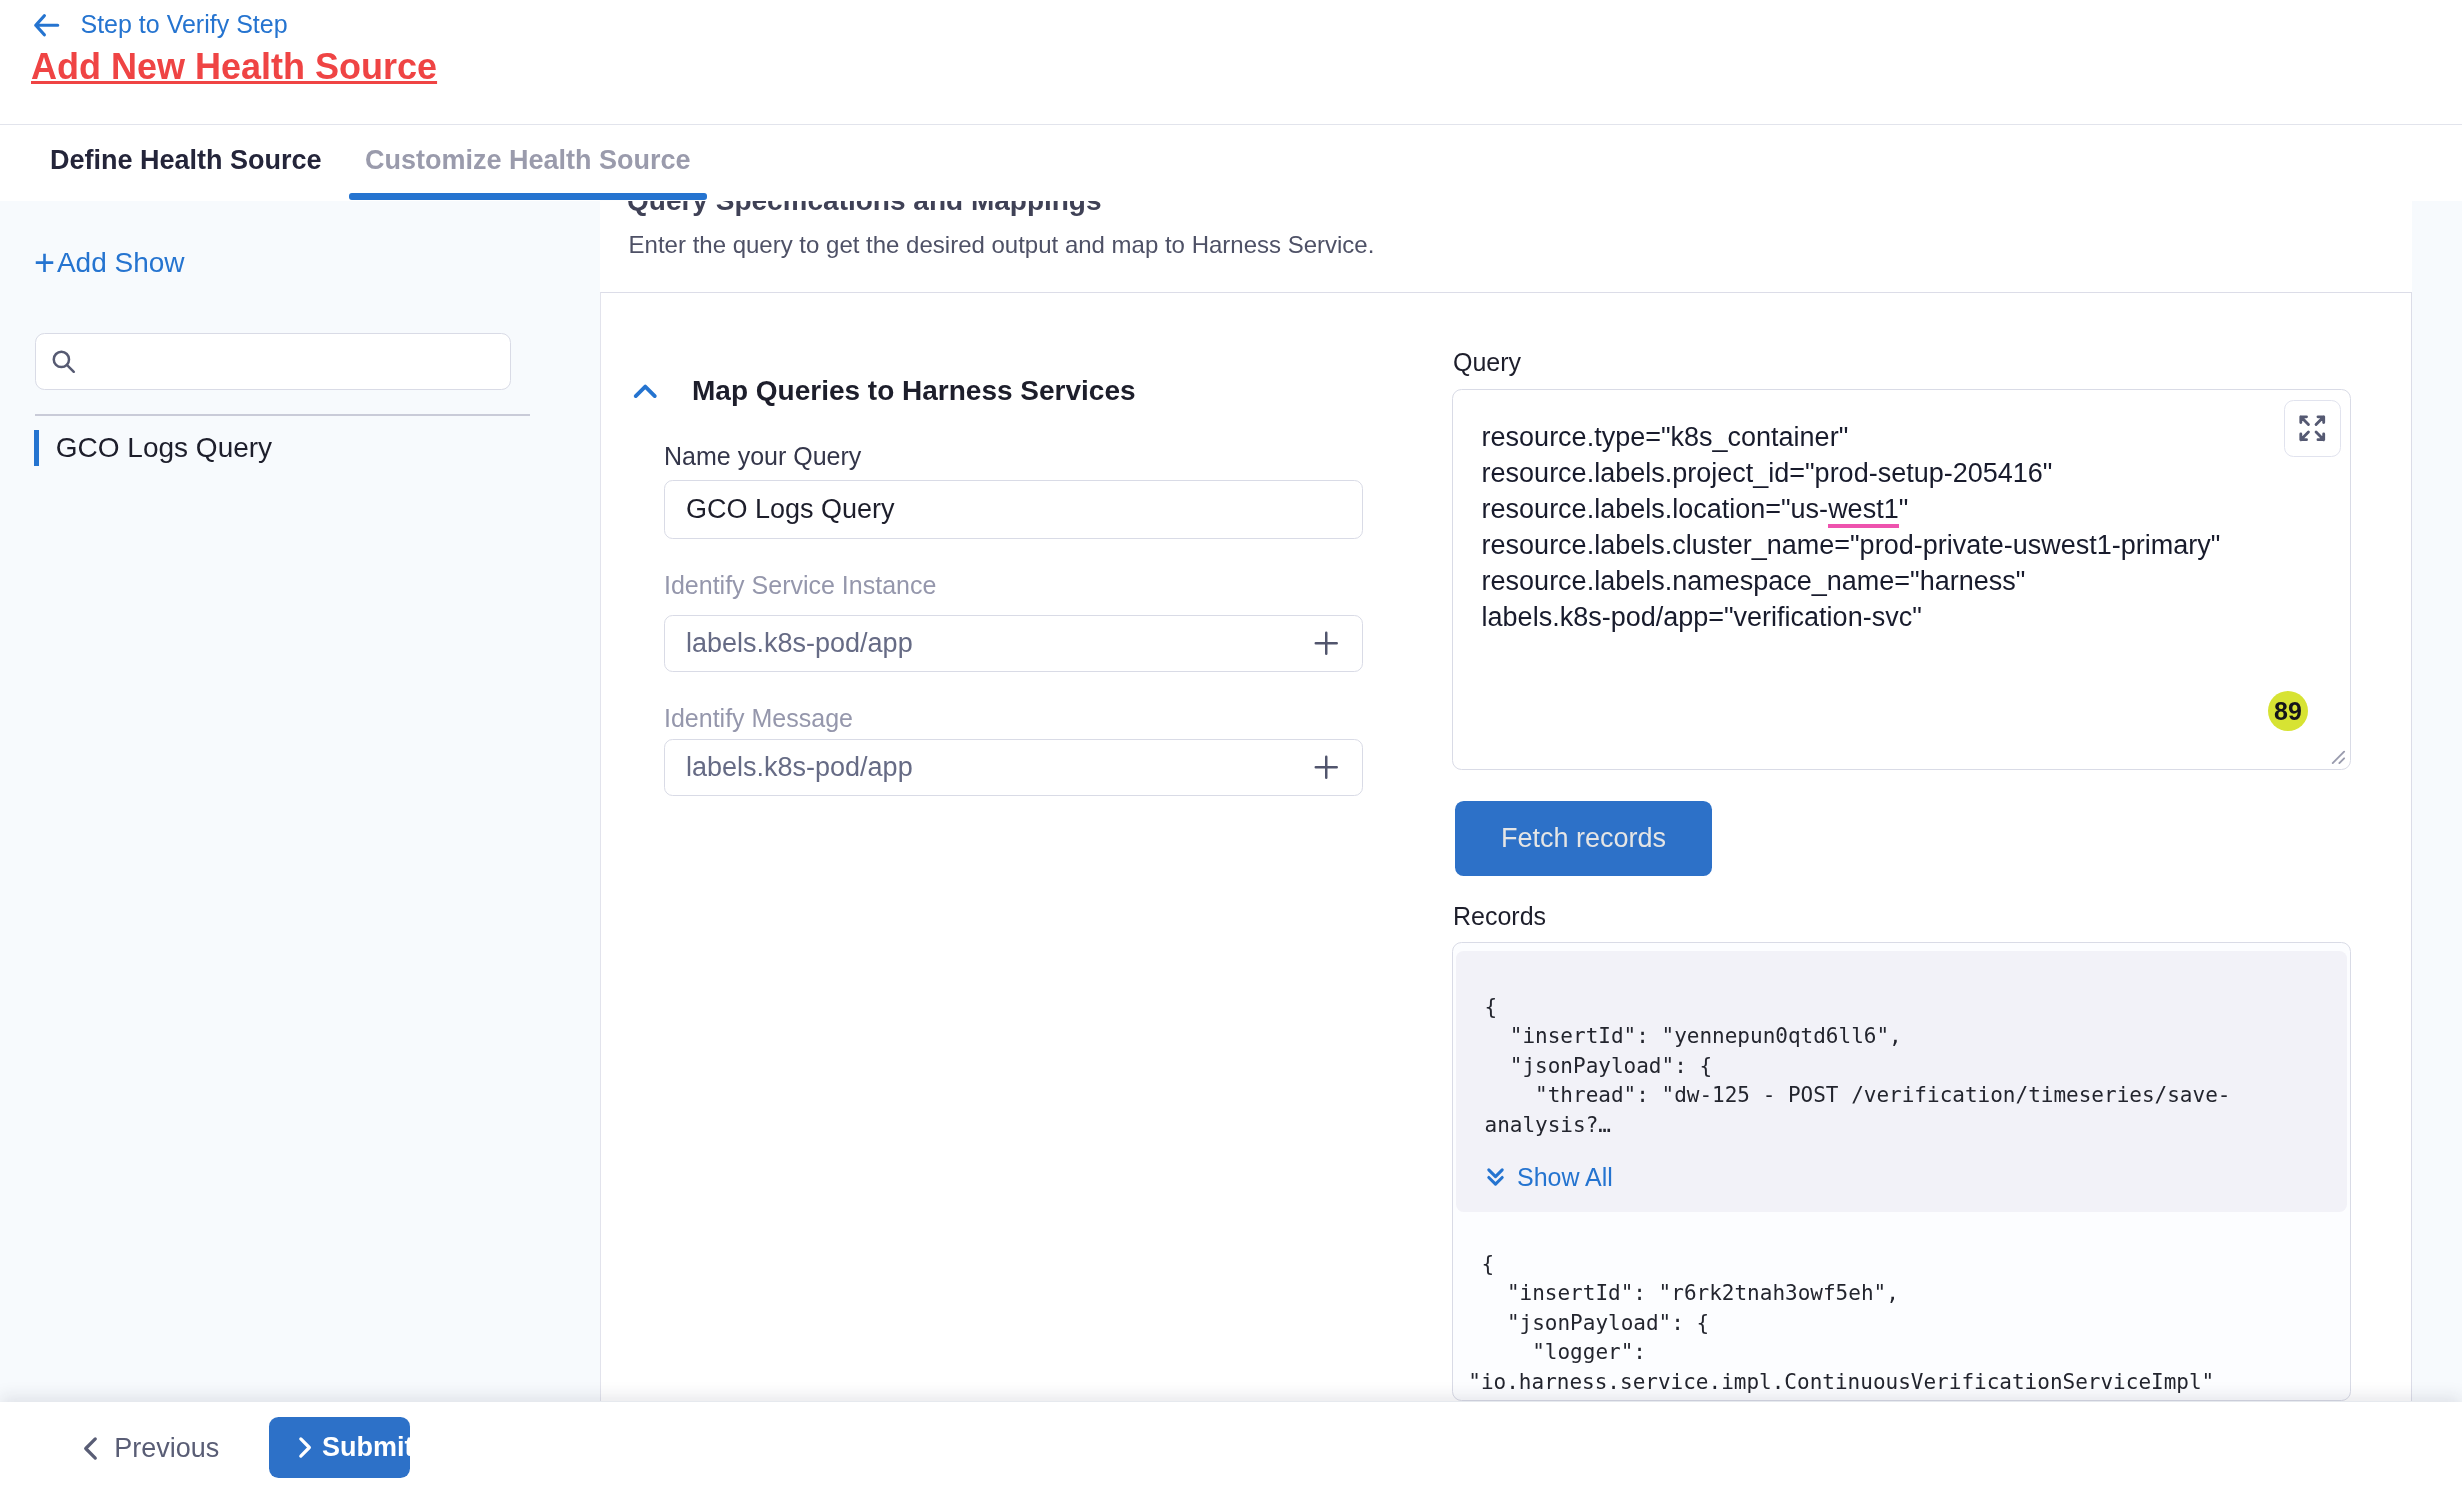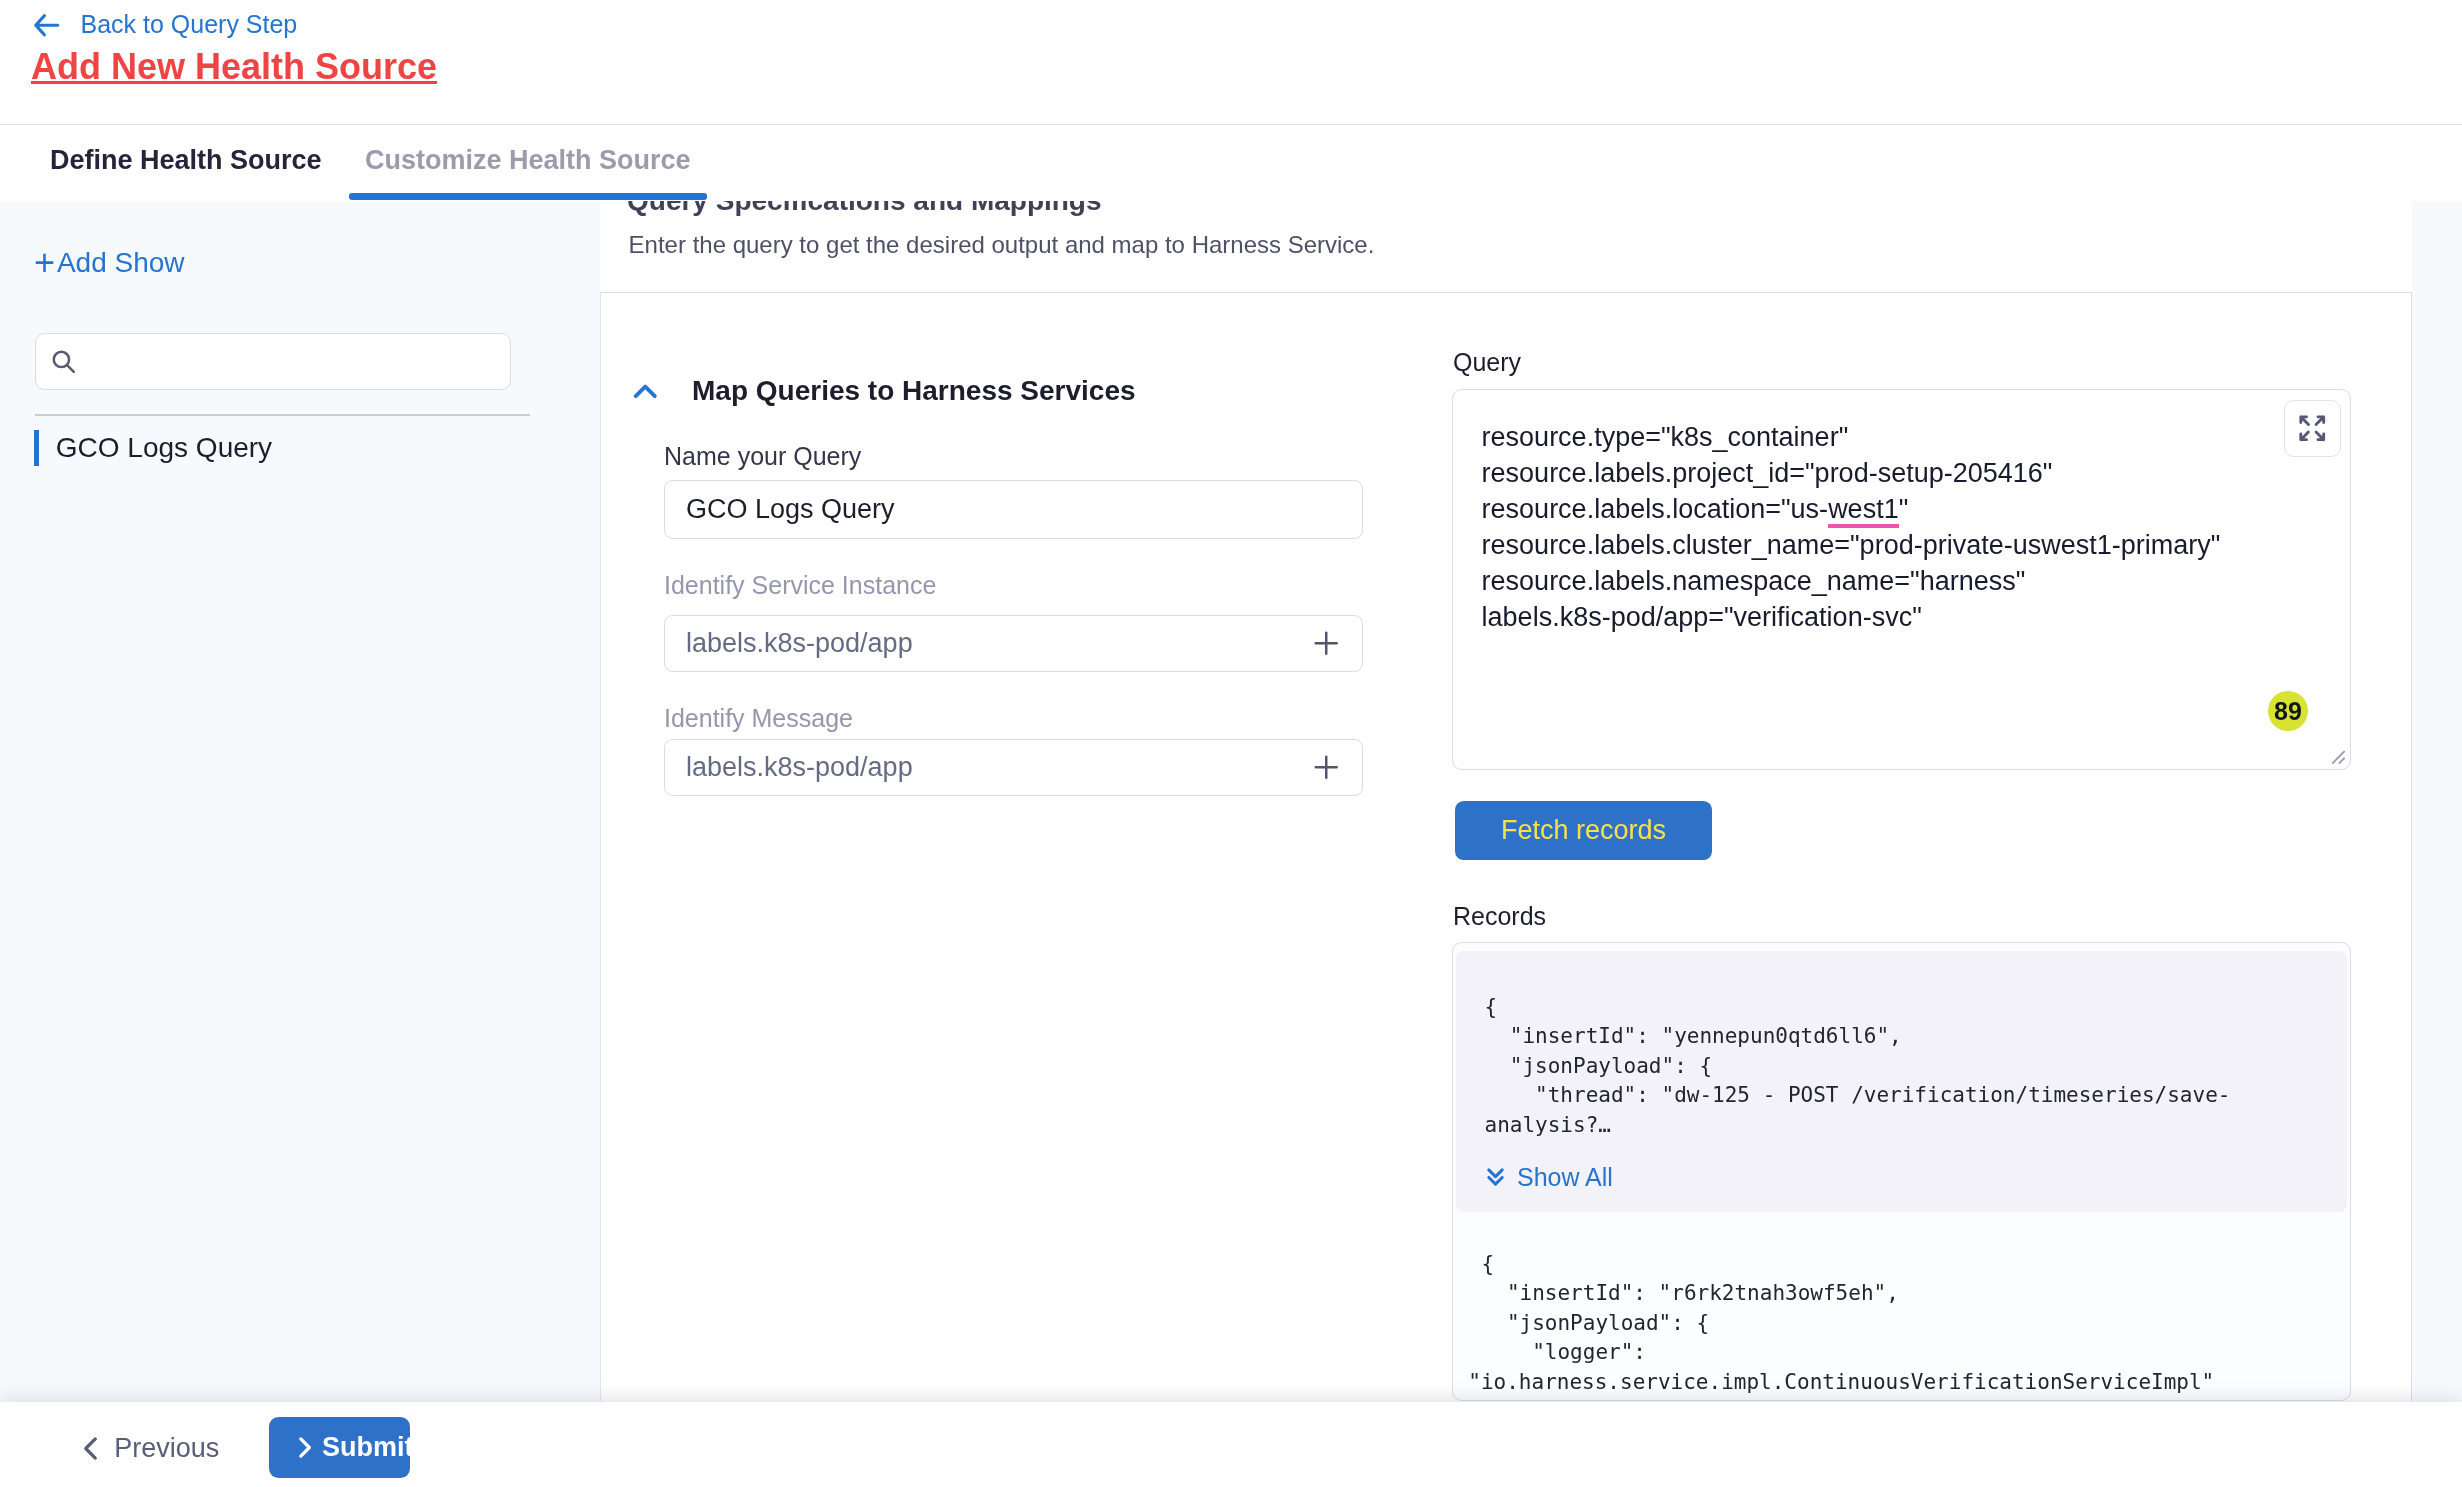--- a/index.html
+++ b/index.html
@@ -69,22 +69,22 @@
   .query-text { position:absolute; left:28.6px; top:28.6px; font-size:27px; line-height:36px; color:#181b2c; }
   .marked { border-bottom:4.8px solid #ee53ae; }
   .expand-btn { position:absolute; top:9.5px; right:9.5px; width:57px; height:57px; background:#fff;
                 border:1.9px solid #e1e3ee; border-radius:9.5px; display:flex; align-items:center;
                 justify-content:center; cursor:pointer; }
   .count-badge { position:absolute; right:42px; top:301px; width:40px; height:40px; border-radius:50%;
                  background:#d7e333; color:#15151a; font-size:25px; font-weight:700;
                  display:flex; align-items:center; justify-content:center; }
   .resize-handle { position:absolute; right:3.8px; bottom:3.8px; cursor:nwse-resize; }
 
-  .fetch-btn { position:absolute; left:854px; top:508px; width:257px; height:59px; background:#2d71c8;
-               border:none; border-radius:8.6px; color:#fde047; font-size:27px;
+  .fetch-btn { position:absolute; left:854px; top:508px; width:257px; height:75px; background:#2d71c8;
+               border:none; border-radius:8.6px; color:#e5e5e5; font-size:27px;
                font-family:"Liberation Sans", sans-serif; cursor:pointer; }
   .records-label { position:absolute; left:852px; top:609px; font-size:25px; color:#1d1e2b;text-align:center; }
   .records-panel { position:absolute; left:851px; top:649px; width:899px; height:459px; background:#fcfdff;
                    border:1.9px solid #d9dbe6; border-radius:9.5px; overflow:hidden; }
   .record-block { font-family:"DejaVu Sans Mono", monospace; font-size:21px; line-height:29.5px; color:#23252e; }
   .record-gray { margin:7.6px 2.9px 0 2.9px; background:#f2f2f8; border-radius:7.6px; padding:42px 23px 19px 28.6px; }
   .record-white { margin-top:38px; padding:0 23px 0 28.6px; }
   .mono-line { white-space:pre; }
   .show-all { display:flex; align-items:center; gap:9.5px; margin-top:23px; color:#2574d0;
               font-family:"Liberation Sans", sans-serif; font-size:25px; cursor:pointer; }
@@ -106,21 +106,21 @@
 
 <div class="canvas">
 
   <div class="header">
     <div class="back-link">
       <span>
         <svg width="30.5" height="30.5" viewBox="0 0 32 32">
             <path d="M14 6 L5 16 L14 26 M5 16 H28" stroke="#2574d0" stroke-width="3.4" fill="none" stroke-linecap="round" stroke-linejoin="round"></path>
           </svg>
       </span>
-      <span>Back to Query Step</span>
+      <span>Step to Verify Step</span>
     </div>
     <div class="page-title">Add New Health Source</div>
   </div>
 
   <div class="tabbar">
     <div class="tab tab-customize">Customize Health Source</div>
     <div class="tab tab-define">Define Health Source</div>
     <div class="tab-underline"></div>
   </div>
 

